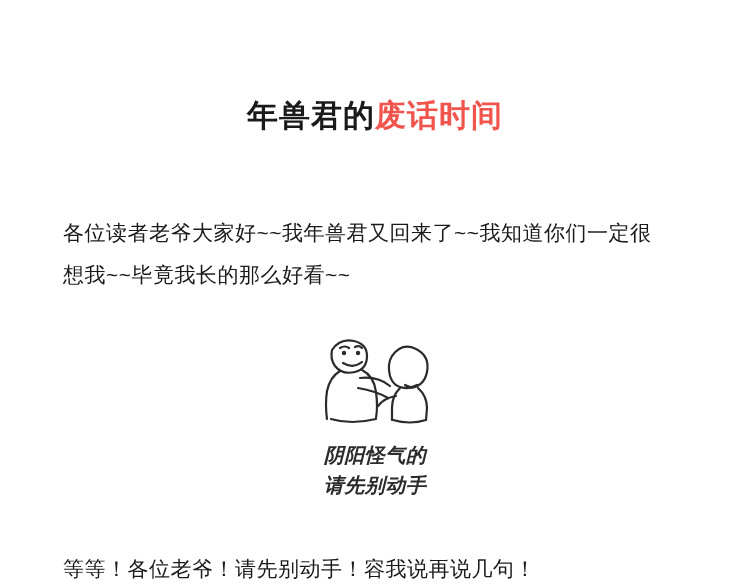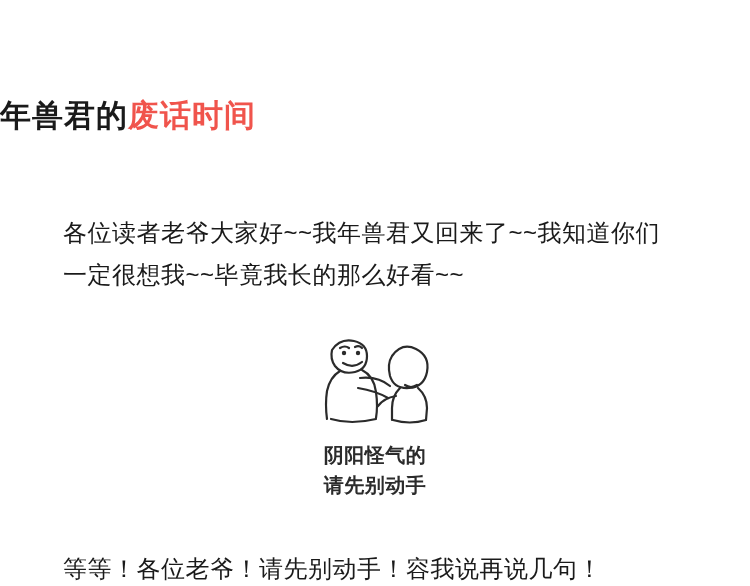--- a/index.html
+++ b/index.html
@@ -17,35 +17,35 @@
     position: relative;
     width: 750px;
     height: 586px;
     background: #ffffff;
   }
   .title {
     position: absolute;
     top: 95px;
     left: 0;
     width: 750px;
-    text-align: left;
+    text-align: center;
     font-size: 31px;
     font-weight: bold;
     letter-spacing: 1px;
     color: #1a1a1a;
     white-space: nowrap;
   }
   .title .accent {
     color: #f0544c;
   }
   .para {
     position: absolute;
     left: 63px;
     width: 600px;
-    font-size: 24px;
+    font-size: 21px;
     line-height: 42px;
     color: #1a1a1a;
     letter-spacing: 0.5px;
   }
   .para-intro {
     top: 212px;
   }
   .para-bottom {
     top: 548px;
     left: 63px;
@@ -53,20 +53,21 @@
     white-space: nowrap;
   }
   .meme {
     position: absolute;
     top: 330px;
     left: 0;
     width: 750px;
     display: flex;
     flex-direction: column;
     align-items: center;
+    font-style: italic;
   }
   .meme-art {
     width: 130px;
     height: 100px;
     position: relative;
   }
   .meme-caption {
     margin-top: 10px;
     font-size: 20px;
     line-height: 30px;

